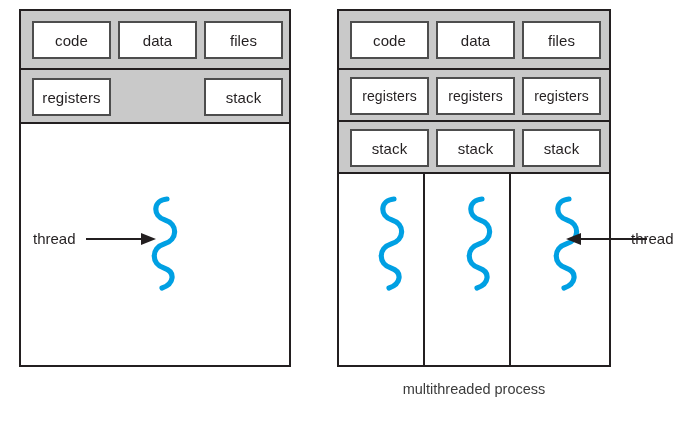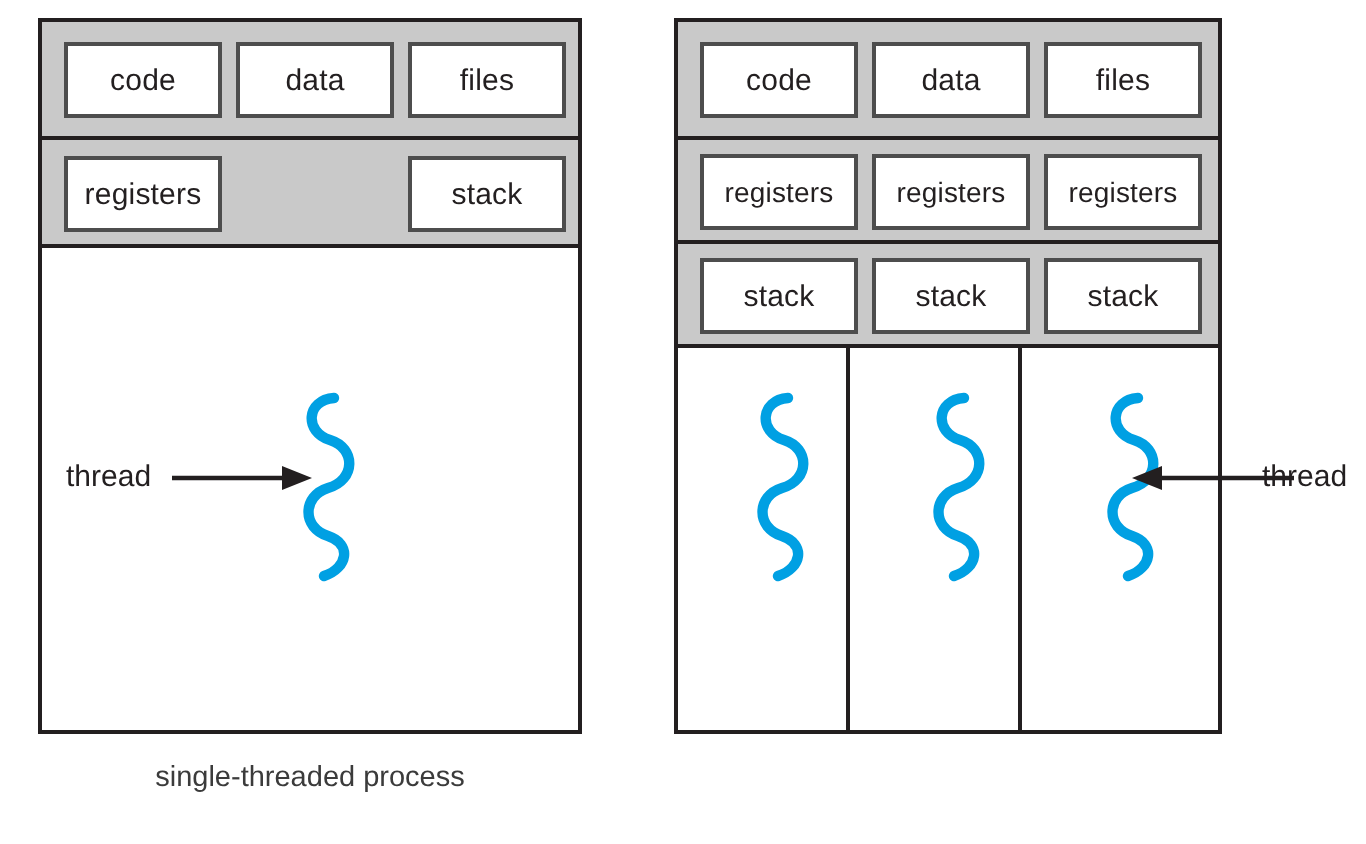--- a/index.html
+++ b/index.html
@@ -132,21 +132,20 @@
 
   <svg class="leader" width="70" height="16" style="left:86px; top:231px;" viewBox="0 0 70 16">
     <line x1="0" y1="8" x2="56" y2="8" stroke="#231f20" stroke-width="2.2"></line>
     <polygon points="55,2 70,8 55,14" fill="#231f20"></polygon>
   </svg>
 
   <svg class="squiggle" width="44" height="96" style="left:143px; top:196px;" viewBox="0 0 44 96">
     <path d="M24 3 C10 4, 9 20, 22 24 C35 28, 35 44, 21 48 C8 52, 8 68, 21 72 C33 76, 31 88, 19 92" fill="none" stroke="#00a0e3" stroke-width="5.2" stroke-linecap="round"></path>
   </svg>
 
-  <div class="caption" style="left:19px; top:382px; width:272px;">single-threaded process</div>
 
   <div class="process-frame" style="left:337px; top:9px; width:274px; height:358px;">
 
     <div class="gray-band" style="top:0px; height:59px;">
       <div class="cell" style="left:11px; top:10px; width:79px; height:38px;">
         <span>code</span>
       </div>
       <div class="cell" style="left:97px; top:10px; width:79px; height:38px;">
         <span>data</span>
       </div>
@@ -197,14 +196,15 @@
     <path d="M24 3 C10 4, 9 20, 22 24 C35 28, 35 44, 21 48 C8 52, 8 68, 21 72 C33 76, 31 88, 19 92" fill="none" stroke="#00a0e3" stroke-width="5.2" stroke-linecap="round"></path>
   </svg>
 
   <svg class="leader" width="82" height="16" style="left:565px; top:231px;" viewBox="0 0 82 16">
     <line x1="82" y1="8" x2="15" y2="8" stroke="#231f20" stroke-width="2.2"></line>
     <polygon points="16,2 1,8 16,14" fill="#231f20"></polygon>
   </svg>
 
   <div class="annot-label" style="left:631px; top:231px;">thread</div>
 
+  <div class="caption" style="left:337px; top:382px; width:274px;">multithreaded process</div>
 
 </div>
 
 </body></html>

